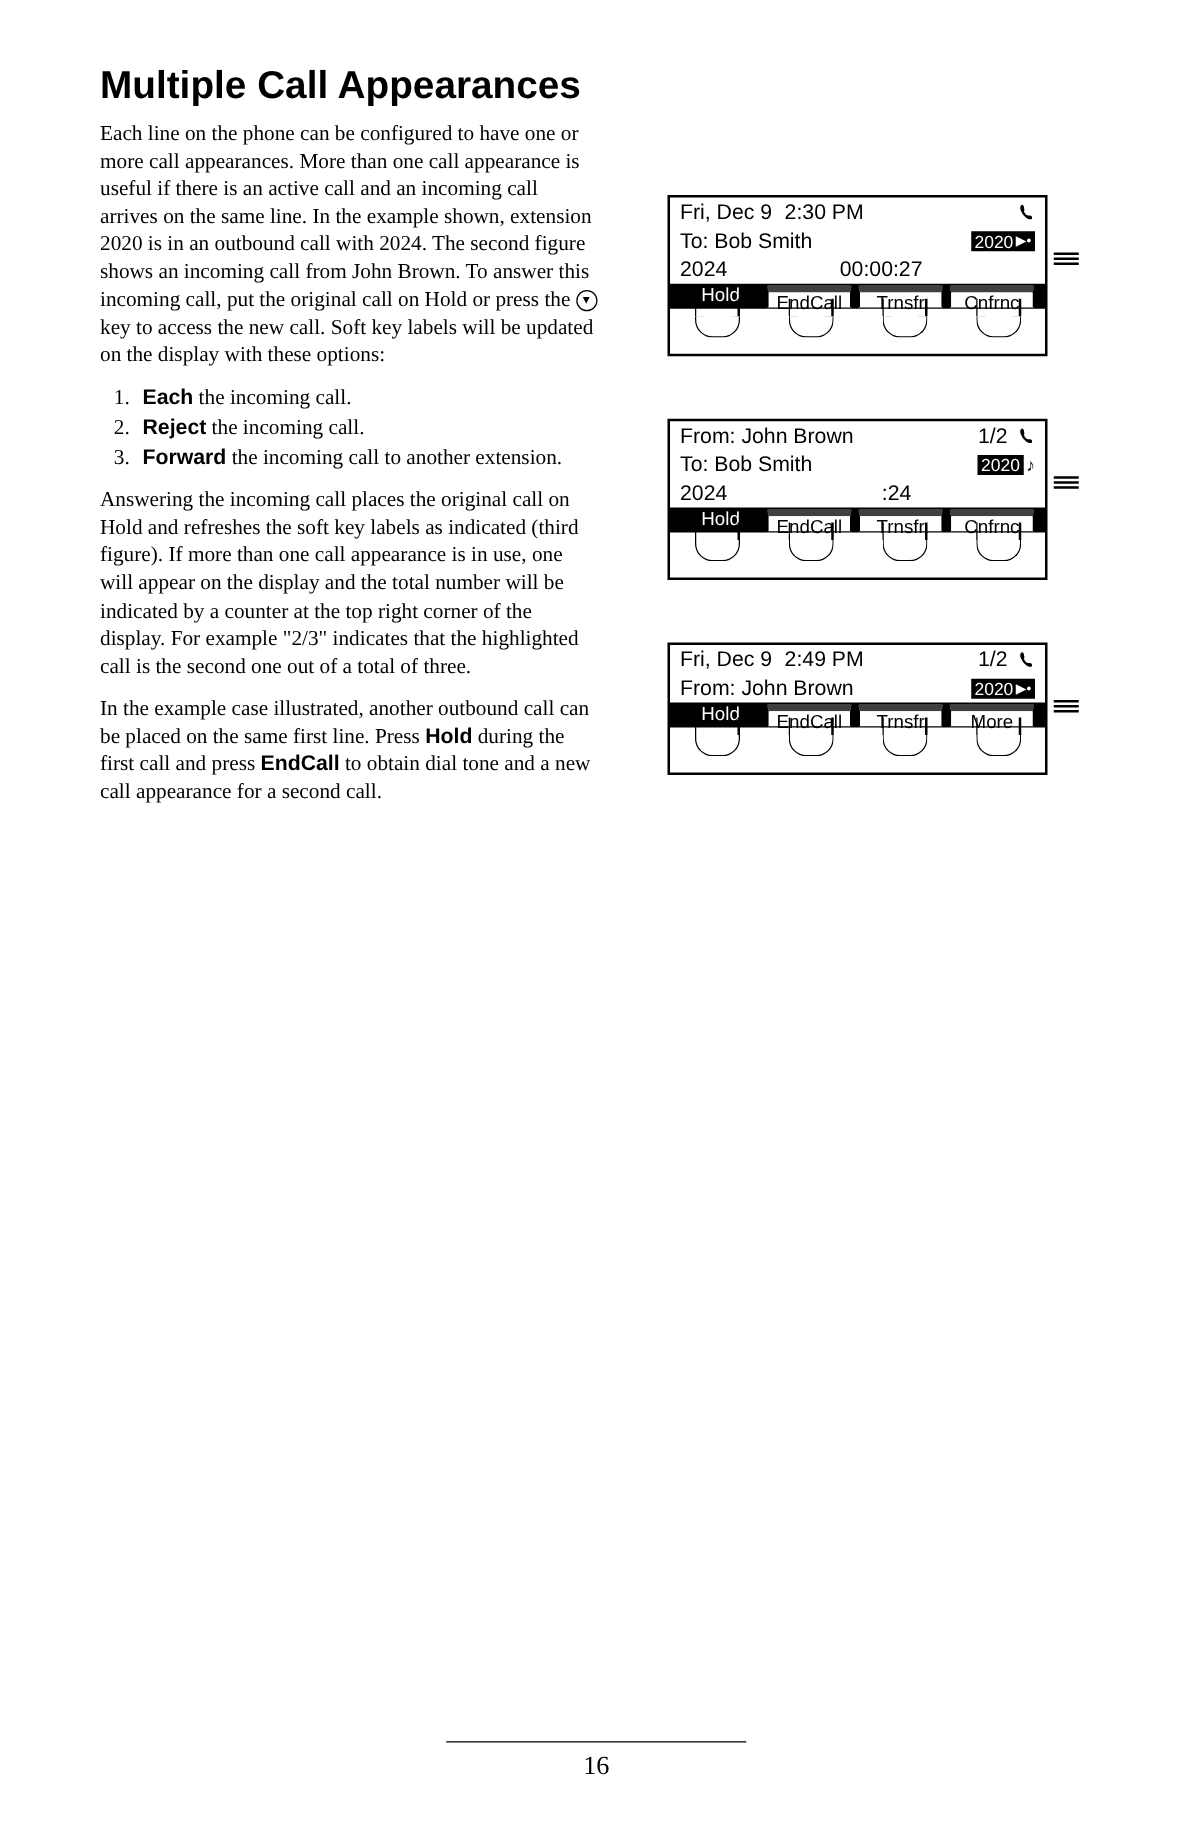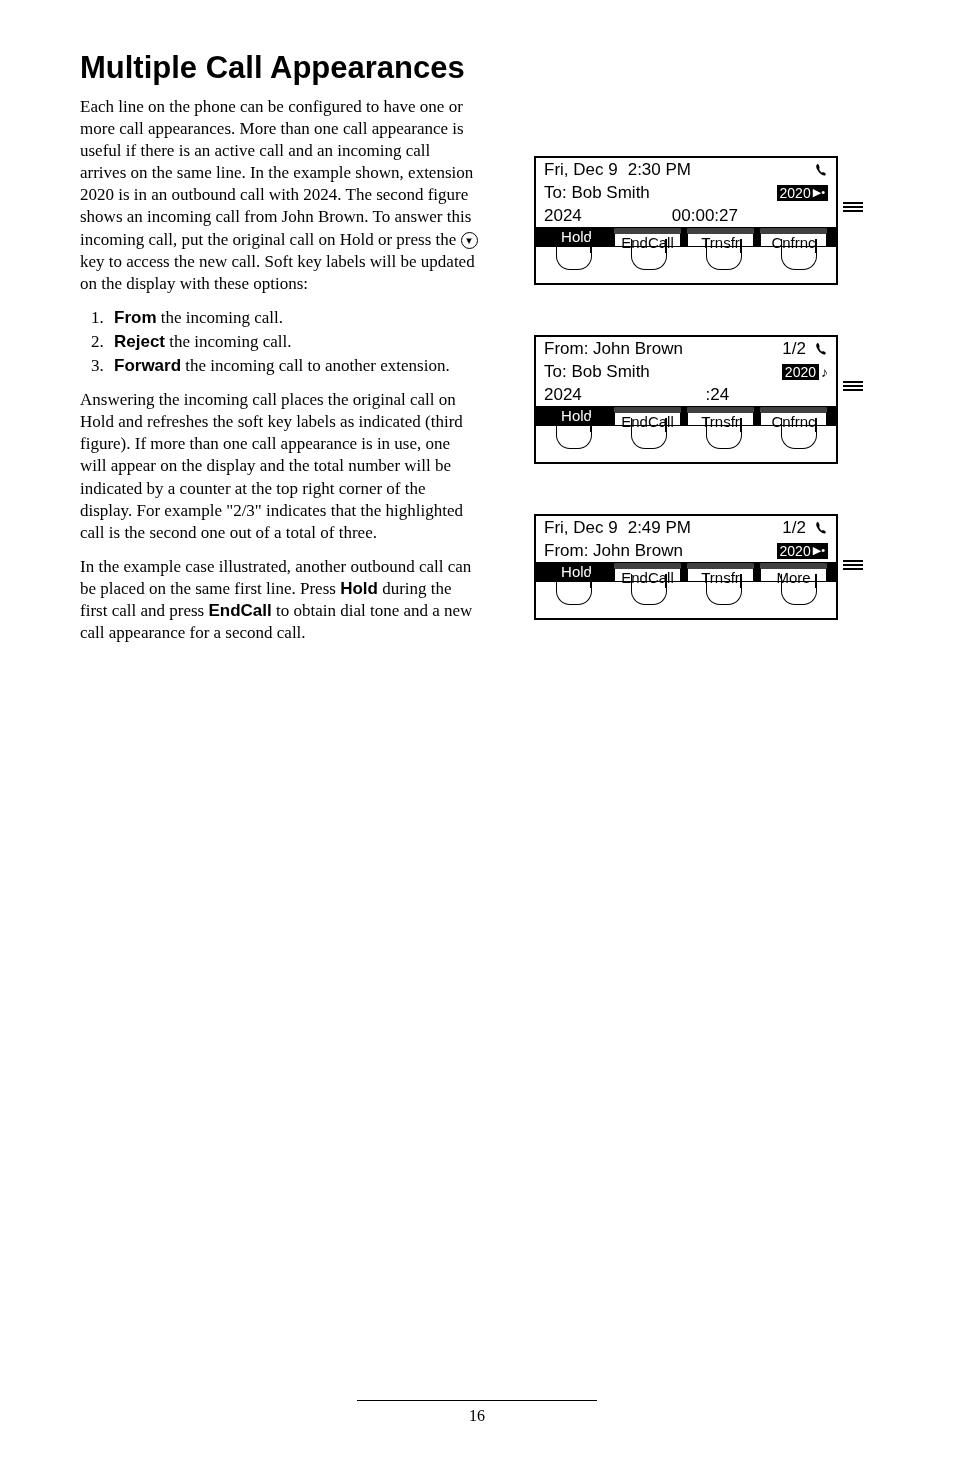--- a/index.html
+++ b/index.html
@@ -159,35 +159,35 @@
     left: 50%;
     transform: translateX(-50%);
     text-align: center;
   }
   .footer .line {
     width: 240px;
     border-top: 1px solid #000;
     margin: 0 auto 6px auto;
   }
   .footer .num {
-    font-size: 16px;
+    font-size: 21px;
   }
 </style>
 </head>
 <body>
 
 <div class="heading">Multiple Call Appearances</div>
 
 <div class="columns">
   <div class="textcol">
     <div class="para">
       <span>Each line on the phone can be configured to have one or more call appearances.  More than one call appearance is useful if there is an active call and an incoming call arrives on the same line.  In the example shown, extension 2020 is in an outbound call with 2024.  The second figure shows an incoming call from John Brown.  To answer this incoming call, put the original call on Hold or press the </span><span class="circled">▾</span><span> key to access the new call.  Soft key labels will be updated on the display with these options:</span>
     </div>
     <ol class="steps">
-      <li><span class="bold-sans">From</span><span> the incoming call.</span></li>
+      <li><span class="bold-sans">Each</span><span> the incoming call.</span></li>
       <li><span class="bold-sans">Reject</span><span> the incoming call.</span></li>
       <li><span class="bold-sans">Forward</span><span> the incoming call to another extension.</span></li>
     </ol>
     <div class="para">Answering the incoming call places the original call on Hold and refreshes the soft key labels as indicated (third figure).  If more than one call appearance is in use, one will appear on the display and the total number will be indicated by a counter at the top right corner of the display.  For example "2/3" indicates that the highlighted call is the second one out of a total of three.</div>
     <div class="para">
       <span>In the example case illustrated,  another outbound call can be placed on the same first line.  Press </span><span class="bold-sans">Hold</span><span> during the first call and press </span><span class="bold-sans">EndCall</span><span> to obtain dial tone and a new call appearance for a second call.</span>
     </div>
   </div>
 
   <div class="figcol">

